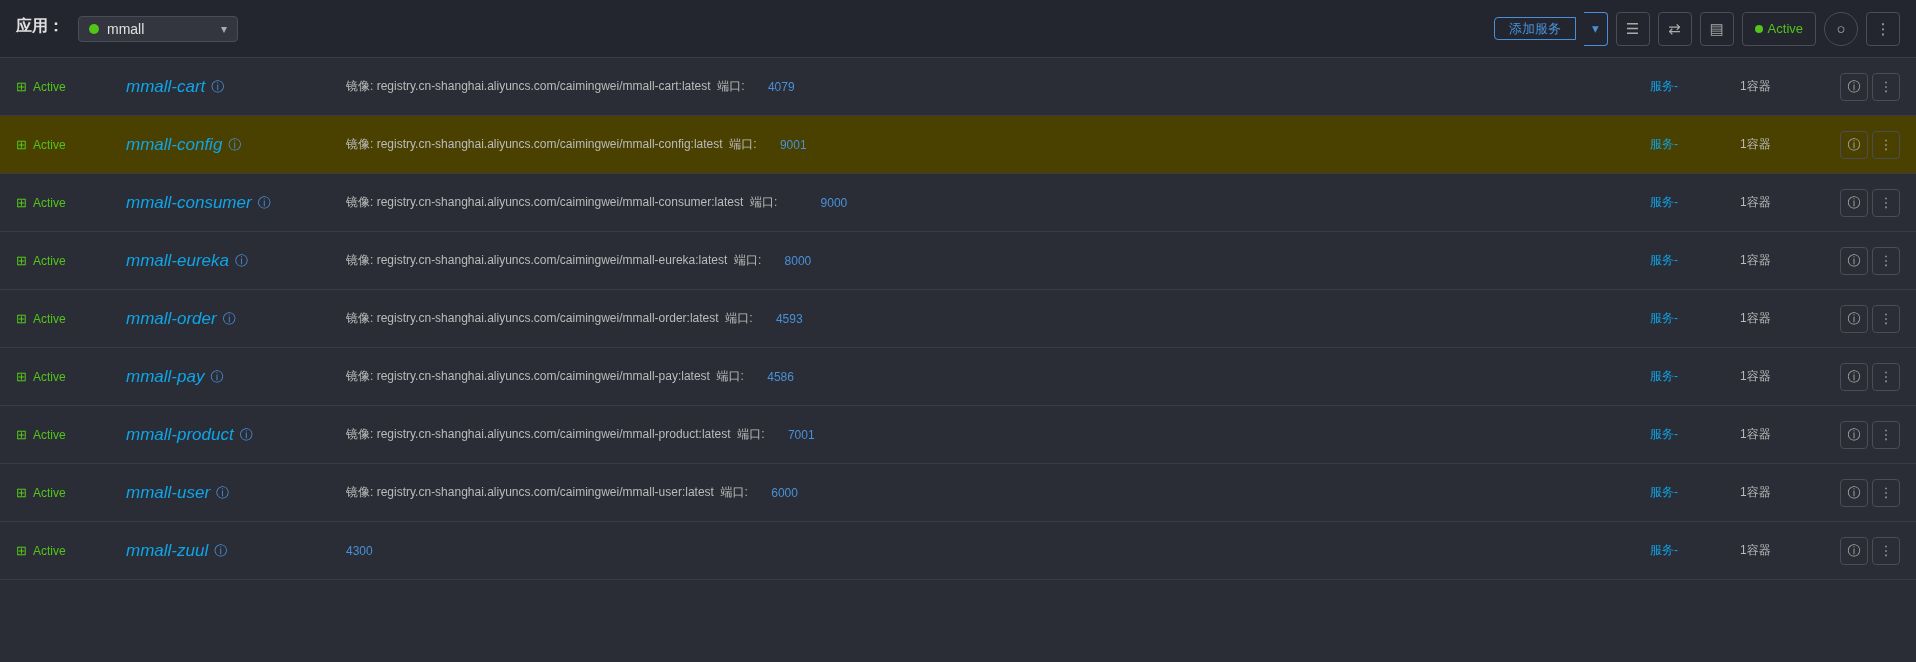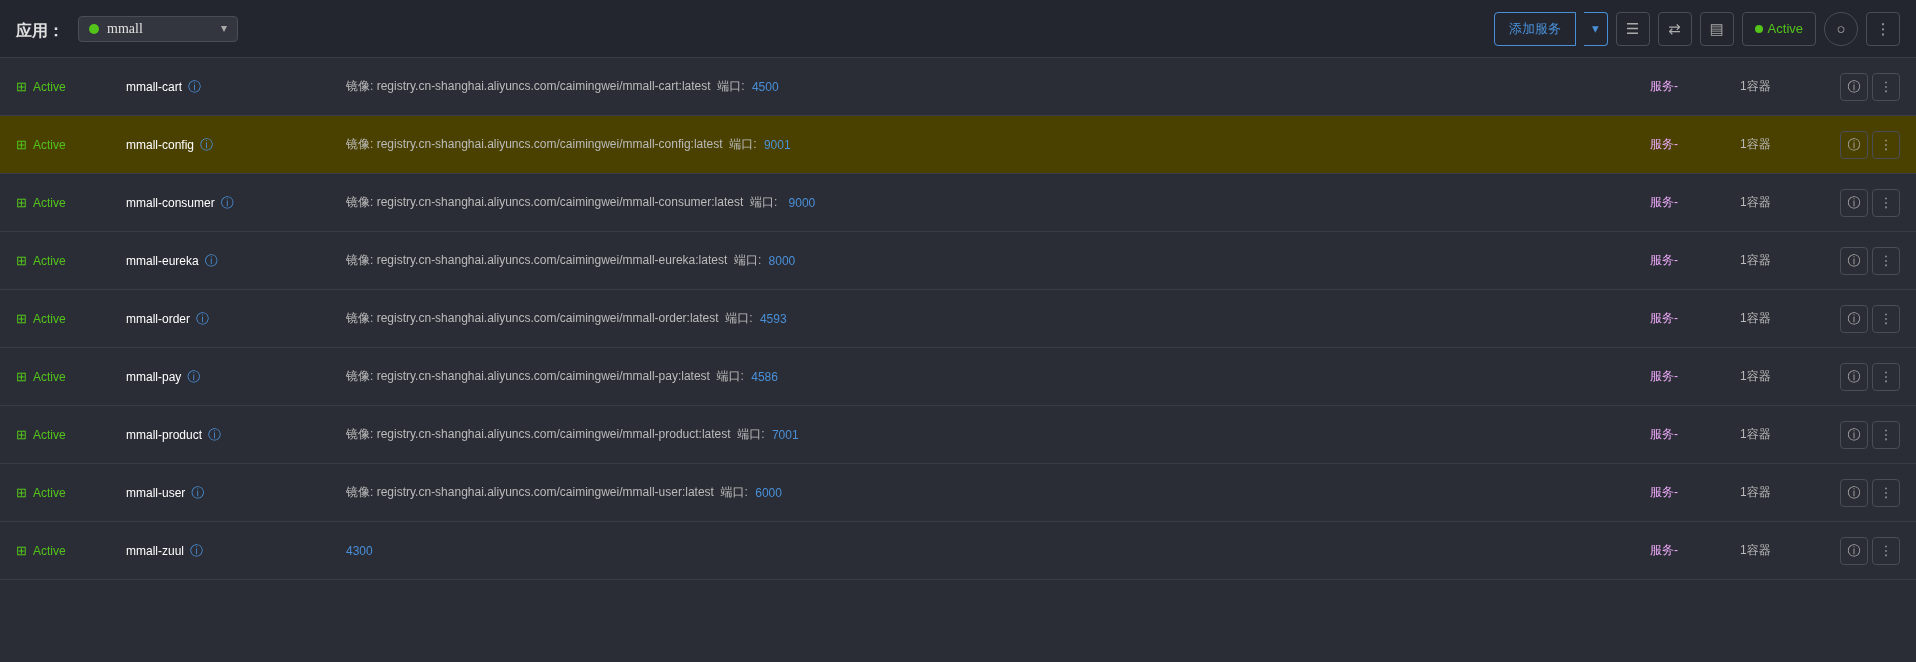--- a/index.html
+++ b/index.html
@@ -16,23 +16,22 @@
       display: flex;
       align-items: center;
       justify-content: space-between;
       background: #23262e;
       padding: 0 16px;
       height: 58px;
       border-bottom: 1px solid #3a3d46;
     }
     .header-left {
       display: flex;
-      align-items: flex-end;
+      align-items: flex-start;
       gap: 10px;
-      font-family: Liberation Serif, serif;
     }
     .app-label {
       color: #e0e0e0;
       font-size: 16px;
       font-weight: bold;
       margin-right: 4px;
     }
     .app-select {
       display: flex;
       align-items: center;
@@ -69,21 +68,21 @@
     .btn-add-service {
       display: flex;
       align-items: center;
       background: transparent;
       border: 1px solid #4a90d9;
       color: #4a90d9;
       border-radius: 4px 0 0 4px;
       padding: 6px 14px;
       cursor: pointer;
       font-size: 13px;
-      height: 34px;
+      height: 23px;
     }
     .btn-add-arrow {
       display: flex;
       align-items: center;
       background: transparent;
       border: 1px solid #4a90d9;
       border-left: none;
       color: #4a90d9;
       border-radius: 0 4px 4px 0;
       padding: 6px 8px;
@@ -157,46 +156,47 @@
       font-size: 12px;
     }
     .col-name {
       width: 220px;
       min-width: 180px;
       display: flex;
       align-items: center;
       gap: 6px;
     }
     .service-name {
-      color: #ffffff;
-      font-size: 12px;
-      cursor: pointer;
+      color: #0ea5e9;
+      font-size: 17px;
+      cursor: pointer;
+      font-style: italic;
     }
     .info-icon {
       color: #4a90d9;
       font-size: 13px;
       cursor: pointer;
     }
     .col-image {
       flex: 1;
       display: flex;
       align-items: center;
       flex-wrap: wrap;
-      gap: 4px;
+      gap: 20px;
       color: #bbb;
       font-size: 12px;
     }
     .port-link {
       color: #4a90d9;
       cursor: pointer;
     }
     .col-service {
       width: 90px;
       min-width: 80px;
-      color: #f0abfc;
+      color: #0ea5e9;
       font-size: 12px;
     }
     .col-containers {
       width: 90px;
       min-width: 80px;
       color: #bbb;
       font-size: 12px;
     }
     .col-actions {
       width: 70px;
@@ -266,21 +266,21 @@
       <div class="col-status">
         <span style="font-size:13px;">⊞</span>
         <span>Active</span>
       </div>
       <div class="col-name">
         <span class="service-name">mmall-cart</span>
         <span class="info-icon" title="info">ⓘ</span>
       </div>
       <div class="col-image">
         <span>镜像: registry.cn-shanghai.aliyuncs.com/caimingwei/mmall-cart:latest&nbsp;&nbsp;端口:&nbsp;</span>
-        <span class="port-link">4500</span>
+        <span class="port-link">4079</span>
       </div>
       <div class="col-service">服务-</div>
       <div class="col-containers">1容器</div>
       <div class="col-actions">
     <button class="action-btn" title="detail">ⓘ</button>
     <button class="action-btn" title="more">⋮</button>
   </div>
     </div>
     <div class="table-row highlighted">
       <div class="col-status">

